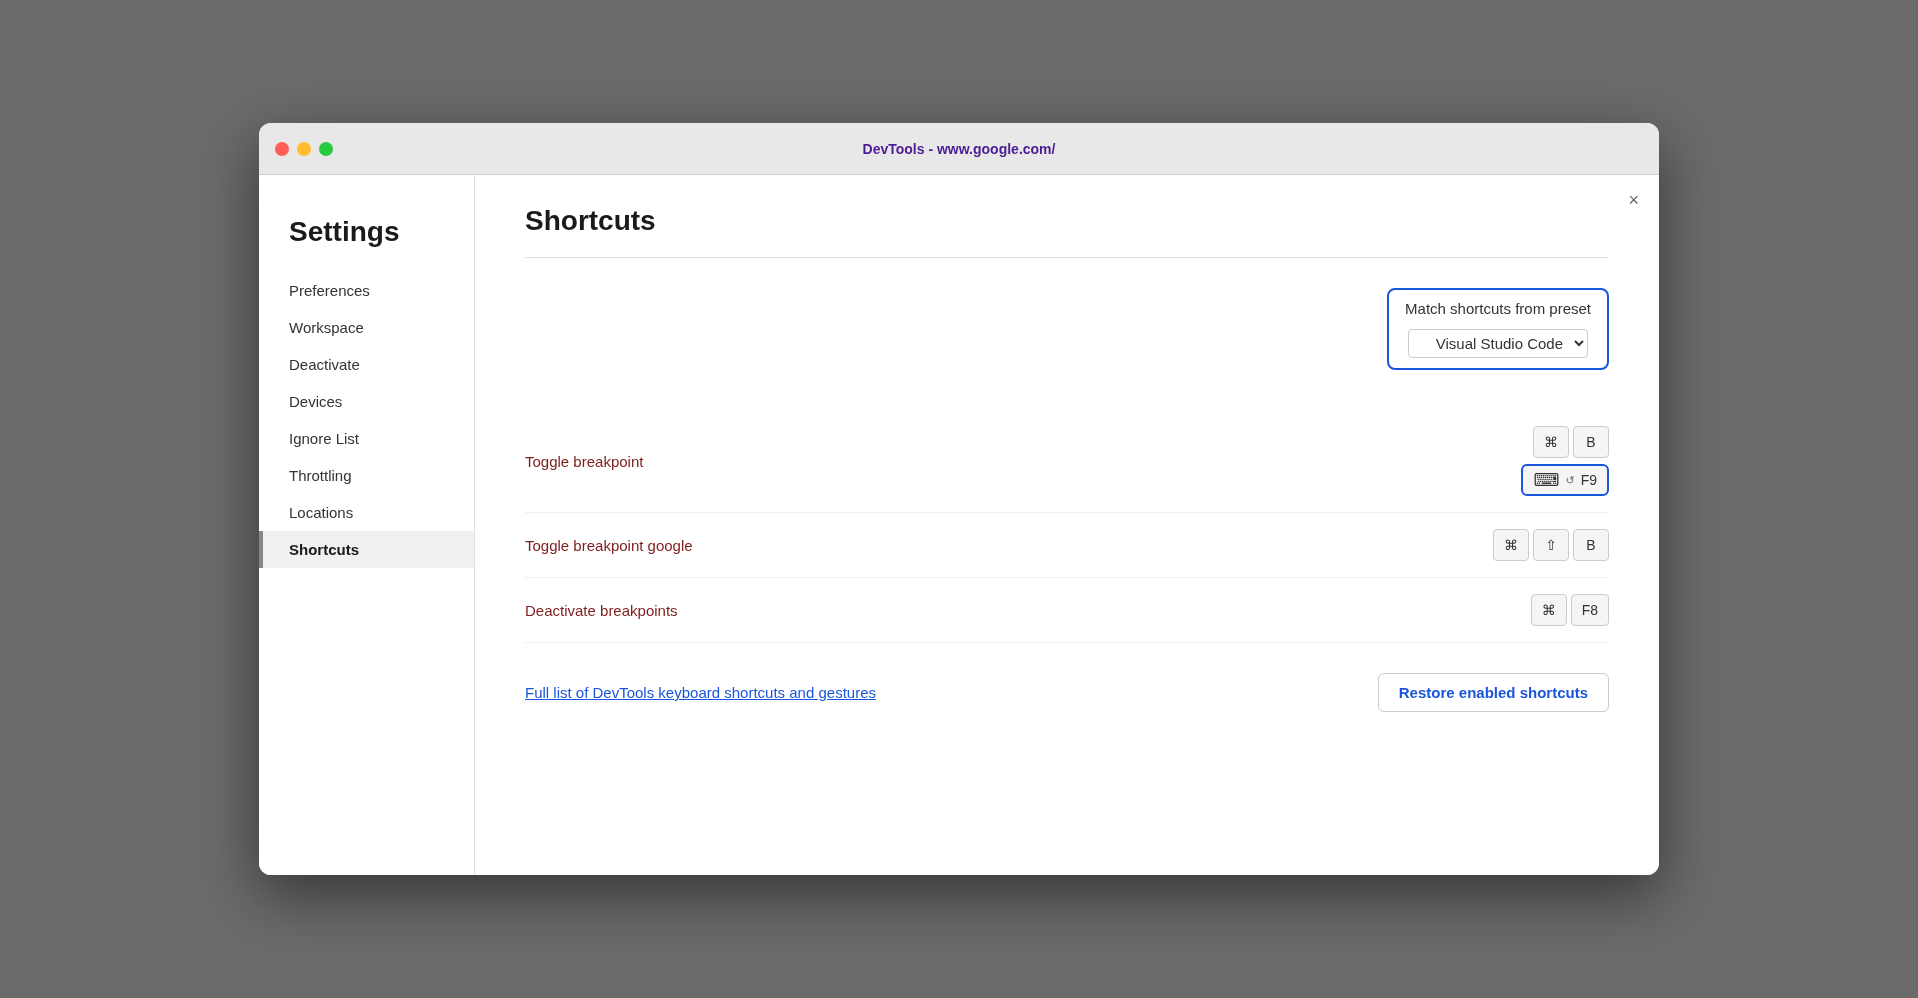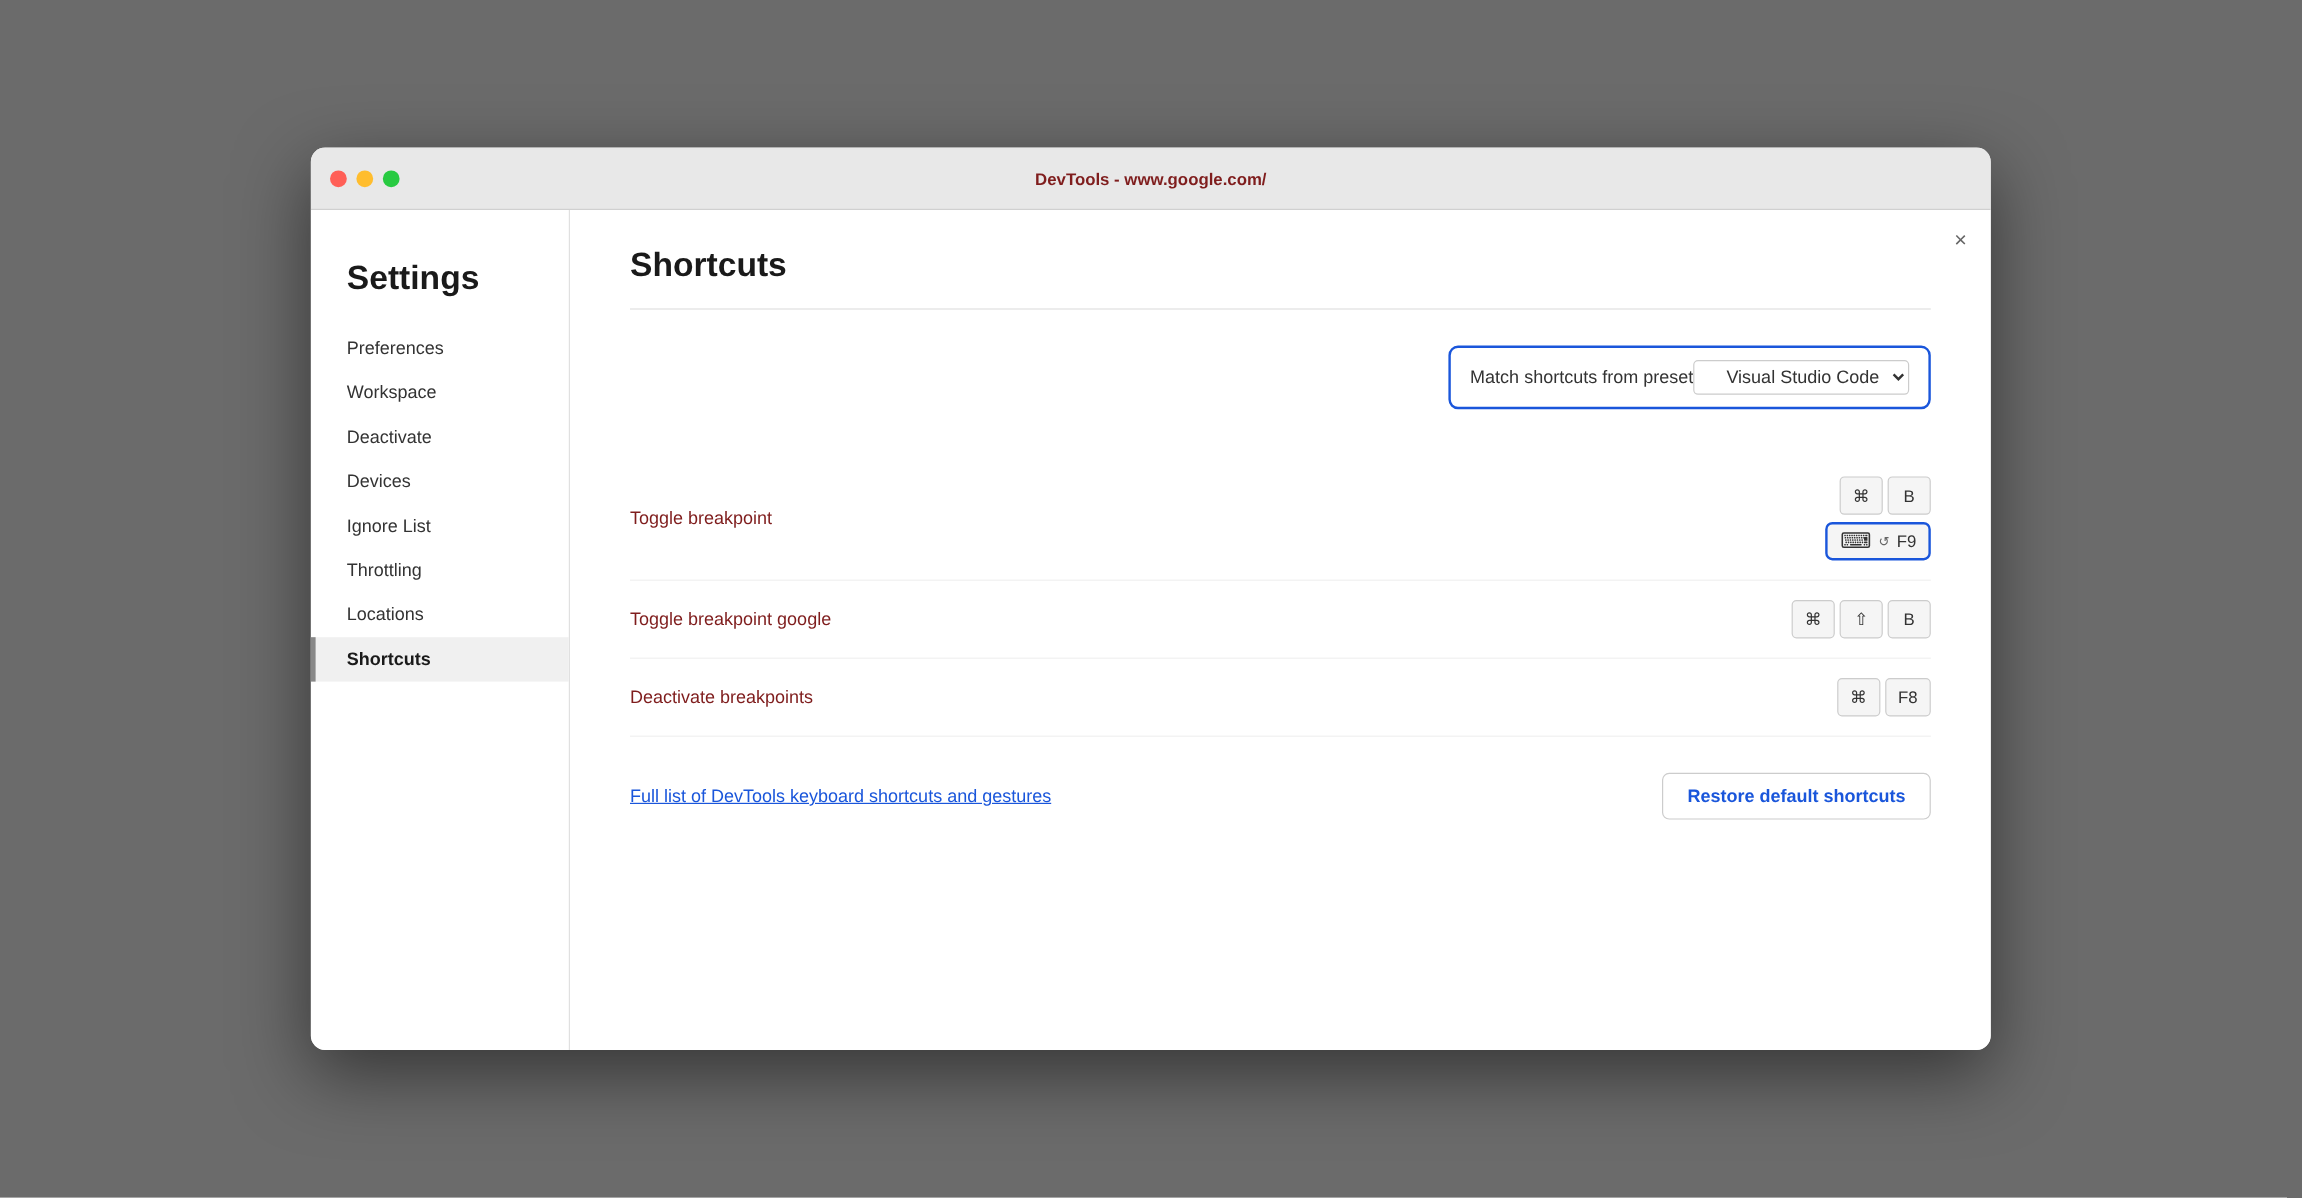--- a/index.html
+++ b/index.html
@@ -46,21 +46,21 @@
       cursor: pointer;
     }
 
     .btn-close { background: #ff5f57; }
     .btn-minimize { background: #ffbd2e; }
     .btn-maximize { background: #28ca41; }
 
     .titlebar-title {
       font-size: 14px;
       font-weight: 600;
-      color: #7f1d1d;
+      color: #4c1d95;
       text-align: center;
     }
 
     .window-body {
       background: white;
       margin: 0;
       display: flex;
       height: 700px;
       position: relative;
     }
@@ -140,23 +140,25 @@
     .preset-row {
       display: flex;
       align-items: center;
       justify-content: flex-end;
       margin-bottom: 40px;
     }
 
     .preset-container {
       display: flex;
       align-items: center;
+      gap: 12px;
       border: 2.5px solid #1a56db;
       border-radius: 8px;
       padding: 10px 16px;
+      flex-direction: column;
     }
 
     .preset-label {
       font-size: 15px;
       color: #333;
       white-space: nowrap;
     }
 
     .preset-select {
       font-size: 15px;
@@ -348,17 +350,17 @@
         <div class="shortcut-keys">
           <div class="key-combo">
             <span class="key-badge">⌘</span>
             <span class="key-badge">F8</span>
           </div>
         </div>
       </div>
 
       <div class="footer-row">
         <button class="footer-link">Full list of DevTools keyboard shortcuts and gestures</button>
-        <button class="restore-btn">Restore default shortcuts</button>
+        <button class="restore-btn">Restore enabled shortcuts</button>
       </div>
     </div>
   </div>
 </div>
 
 </body></html>

